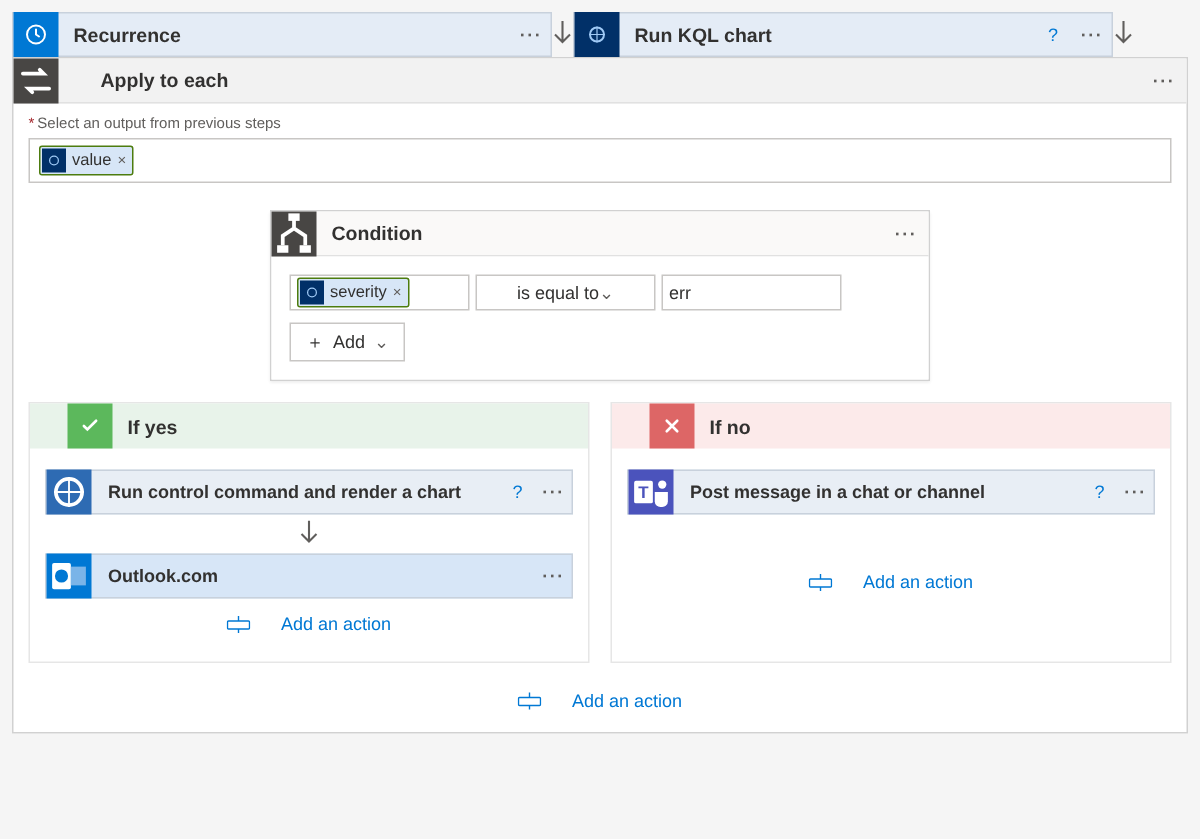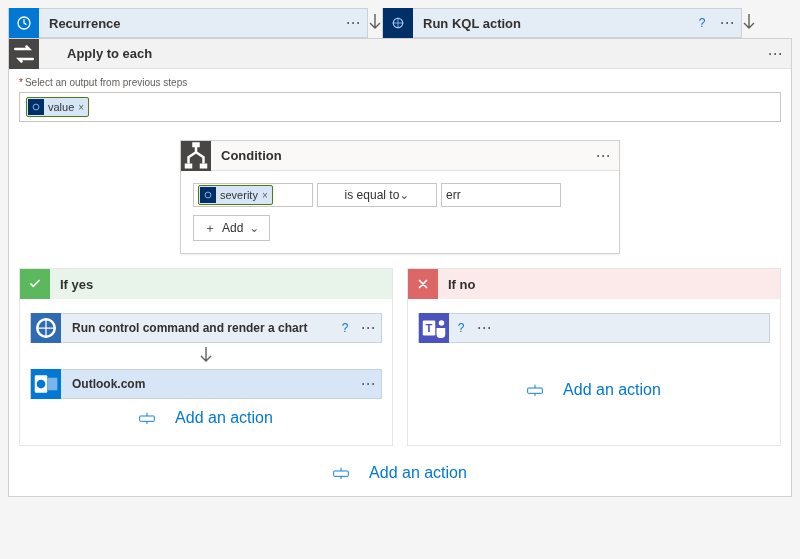--- a/index.html
+++ b/index.html
@@ -51,39 +51,39 @@
 .expr { display:flex; gap:4px; }
 .expr .slot { border:1px solid #c8c6c4; background:#fff; height:24px; display:flex; align-items:center; padding:0 4px; font-size:12px; }
 .slot-l { width:120px; }
 .slot-m { width:120px; justify-content:center; color:#323130; }
 .slot-m .chev { color:#605e5c; }
 .slot-r { width:120px; }
 .addbtn { margin-top:8px; border:1px solid #c8c6c4; background:#fff; height:26px; display:inline-flex; align-items:center; padding:0 10px; gap:6px; cursor:pointer; font-size:12px; }
 
 .branches { display:flex; gap:14px; margin-top:14px; }
 .branch { flex:1; border:1px solid #e6e6e6; background:#fff; display:flex; flex-direction:column; padding-bottom:14px; }
-.branch-head { display:flex; align-items:center; height:30px; padding-right:8px; }
+.branch-head { display:flex; align-items:center; height:30px; padding-right:8px;padding-left:25px; }
 .branch-head.yes { background:#e8f3ea; }
 .branch-head.no  { background:#fceaea; }
 .branch-head .icon { width:30px; height:30px; display:flex; align-items:center; justify-content:center; }
 .branch-head.yes .icon { background:#5cb85c; }
 .branch-head.no  .icon { background:#d66; }
 .branch-head .icon svg { width:14px; height:14px; }
 .branch-head .title { padding:0 10px; font-size:13px; font-weight:600; }
 .branch-body { padding:14px 10px 4px 10px; display:flex; flex-direction:column; align-items:center; }
 
 .act-card { width:100%; height:30px; display:flex; align-items:center; border:1px solid #c8d1dc; }
 .act-blue { background:#d7e6f7; }
 .act-gray { background:#e8eef5; }
 .act-card .iconbox { width:30px; height:30px; display:flex; align-items:center; justify-content:center; flex-shrink:0; }
 .act-card .title { flex:1; padding:0 11px; font-size:12px; font-weight:600; }
 .act-card .help  { width:24px; text-align:center; color:#0078d4; }
 .act-card .menu  { width:24px; text-align:center; color:#605e5c; cursor:pointer; font-weight:bold; letter-spacing:1px; }
 
-.add-action { display:flex; align-items:center; gap:20px; color:#0078d4; font-size:16px; cursor:pointer; padding:10px 0 0 0; }
+.add-action { display:flex; align-items:center; gap:20px; color:#0078d4; font-size:12px; cursor:pointer; padding:10px 0 0 0; }
 .add-action svg { width:16px; height:14px; }
 .add-action.big { justify-content:center; padding-top:18px; }
 
 .no-stretch { margin-top:28px; }
 </style>
 </head>
 <body>
 
 <div class="canvas">
   <div class="cards-top">
@@ -105,21 +105,21 @@
         </svg>
     </div>
 
     <div class="card card-w">
       <div class="iconbox ic-queryD">
         <svg viewBox="0 0 24 24">
             <circle cx="12" cy="12" r="7" fill="none" stroke="#9fc9f5" stroke-width="2"></circle>
             <path d="M4 12h16M12 4v16" stroke="#9fc9f5" stroke-width="1.2"></path>
           </svg>
       </div>
-      <div class="title">Run KQL action</div>
+      <div class="title">Run KQL chart</div>
       <div class="help">?</div>
       <div class="menu">···</div>
     </div>
 
     <div class="arrow">
       <svg viewBox="0 0 14 18">
           <path d="M7 0v13M2 9l5 5 5-5" stroke="#605e5c" stroke-width="1.4" fill="none"></path>
         </svg>
     </div>
   </div>
@@ -256,20 +256,21 @@
           <div class="branch-body">
             <div class="act-card act-gray">
               <div class="iconbox ic-teams">
                 <svg viewBox="0 0 24 24">
                     <rect x="3" y="6" width="10" height="12" rx="1" fill="#fff"></rect>
                     <text x="8" y="15" text-anchor="middle" font-size="9" font-weight="bold" fill="#4b53bc">T</text>
                     <circle cx="18" cy="8" r="2.2" fill="#fff"></circle>
                     <path d="M14 12h7v5a3 3 0 0 1-3 3h-1a3 3 0 0 1-3-3z" fill="#fff"></path>
                   </svg>
               </div>
+              <div class="title">Post message in a chat or channel</div>
               <div class="help">?</div>
               <div class="menu">···</div>
             </div>
 
             <div class="add-action no-stretch">
               <svg viewBox="0 0 24 20">
                   <rect x="1" y="7" width="22" height="8" rx="1" fill="none" stroke="#0078d4" stroke-width="1.4"></rect>
                   <path d="M12 2v5M12 15v4" stroke="#0078d4" stroke-width="1.4"></path>
                 </svg>
               <span>Add an action</span>

